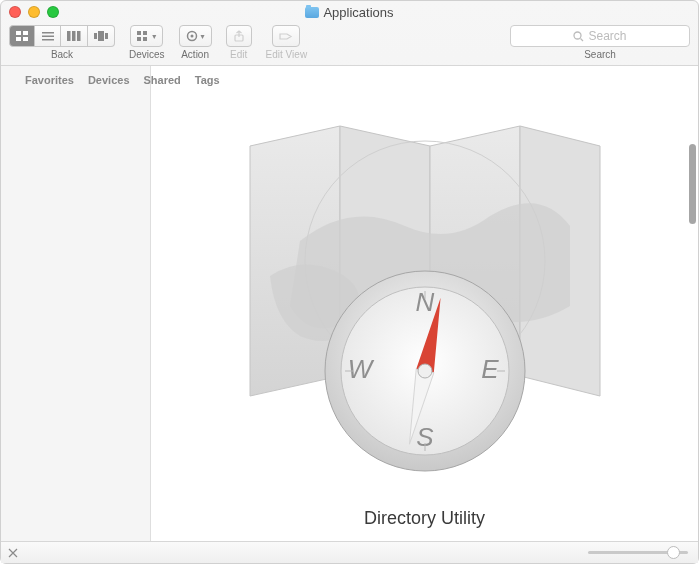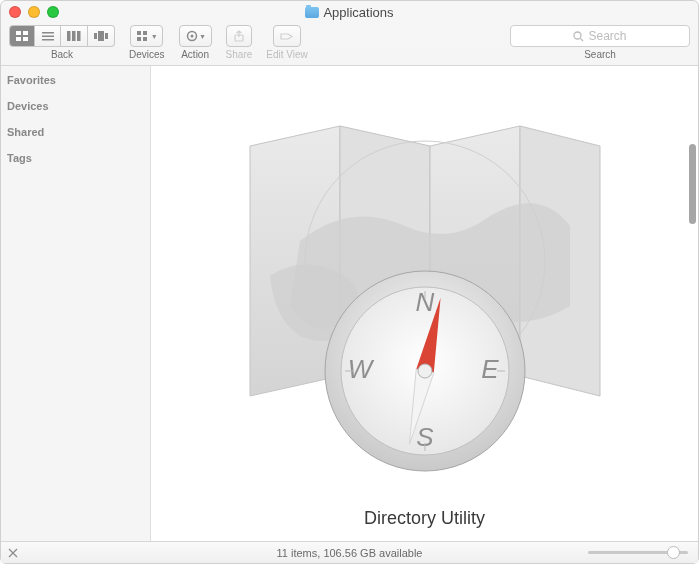--- a/index.html
+++ b/index.html
@@ -21,21 +21,21 @@
   .btn.disabled { color: #bdbdbd; }
   .segbtns .btn:first-child { border-radius: 4px 0 0 4px; }
   .segbtns .btn:last-child { border-radius: 0 4px 4px 0; border-left: none; }
   .segbtns .btn:not(:first-child) { border-left: none; }
   .btn.active { background: #8a8a8a; color: #fff; }
   .btn.round { border-radius: 4px; }
   .tlabel { font-size: 10px; color: #6f6f6f; }
   .spacer { flex: 1; }
   .search { width: 180px; height: 22px; border: 1px solid #cfcfcf; border-radius: 4px; background: #fff; display: flex; align-items: center; justify-content: center; gap: 4px; color: #bcbcbc; font-size: 12px; }
   .body { flex: 1; display: flex; background: #fff; border-top: 1px solid #d7d7d7; min-height: 0; }
-  .sidebar { width: 150px; background: #f5f5f5; border-right: 1px solid #dedede; padding: 8px 6px; display: flex; flex-direction: column; gap: 14px; font-size: 11px; color: #888; font-weight: 600; }
+  .sidebar { width: 150px; background: #f5f5f5; border-right: 1px solid #dedede; padding: 8px 24px; display: flex; flex-direction: row; gap: 14px; font-size: 11px; color: #888; font-weight: 600; }
   .main { flex: 1; display: flex; flex-direction: column; align-items: center; justify-content: flex-end; position: relative; overflow: hidden; }
   .iconwrap { position: absolute; top: 30px; width: 370px; height: 370px; }
   .mapsvg { width: 370px; height: 300px; position: absolute; top: 10px; left: 0; }
   .compass { position: absolute; bottom: -10px; left: 50%; transform: translateX(-50%); width: 210px; height: 210px; }
   .itemlabel { position: absolute; bottom: 12px; font-size: 18px; color: #3a3a3a; }
   .scrollthumb { position: absolute; right: 2px; top: 78px; width: 7px; height: 80px; background: rgba(0,0,0,0.35); border-radius: 4px; }
   .status { height: 22px; border-top: 1px solid #d7d7d7; background: linear-gradient(#fafafa,#efefef); display: flex; align-items: center; font-size: 11px; color: #6a6a6a; position: relative; }
   .status .center { position: absolute; left: 0; right: 0; text-align: center; }
   .zoom { position: absolute; right: 10px; display: flex; align-items: center; }
   .zoomtrack { width: 100px; height: 3px; background: #c9c9c9; border-radius: 2px; position: relative; }
@@ -121,21 +121,21 @@
       <div class="tlabel">Action</div>
     </div>
 
     <div class="tgrp">
       <div class="btn round disabled">
         <svg width="12" height="12" viewBox="0 0 12 12">
             <rect x="2" y="5" width="8" height="6" rx="1" fill="none" stroke="#cfcfcf" stroke-width="1.2"></rect>
             <path d="M6 1 L6 7 M3.5 3 L6 1 L8.5 3" fill="none" stroke="#cfcfcf" stroke-width="1.2"></path>
           </svg>
       </div>
-      <div class="tlabel" style="color:#bdbdbd">Share</div>
+      <div class="tlabel" style="color:#bdbdbd">Edit</div>
     </div>
 
     <div class="tgrp">
       <div class="btn round disabled">
         <svg width="14" height="11" viewBox="0 0 14 11">
             <path d="M1 3 L8 3 L12 5.5 L8 8 L1 8 Z" fill="none" stroke="#cfcfcf" stroke-width="1.2"></path>
           </svg>
       </div>
       <div class="tlabel" style="color:#bdbdbd">Edit View</div>
     </div>
@@ -215,21 +215,20 @@
       <div class="scrollthumb"></div>
     </div>
   </div>
 
   <div class="status">
     <span class="leftico">
       <svg width="12" height="12" viewBox="0 0 12 12">
           <path d="M2 10 L10 2 M2 2 L10 10" stroke="#8a8a8a" stroke-width="1.2"></path>
         </svg>
     </span>
-    <div class="center">11 items, 106.56 GB available</div>
     <div class="zoom">
       <div class="zoomtrack">
           <div class="zoomknob"></div>
         </div>
     </div>
   </div>
 
 </div>
 
 </body></html>

